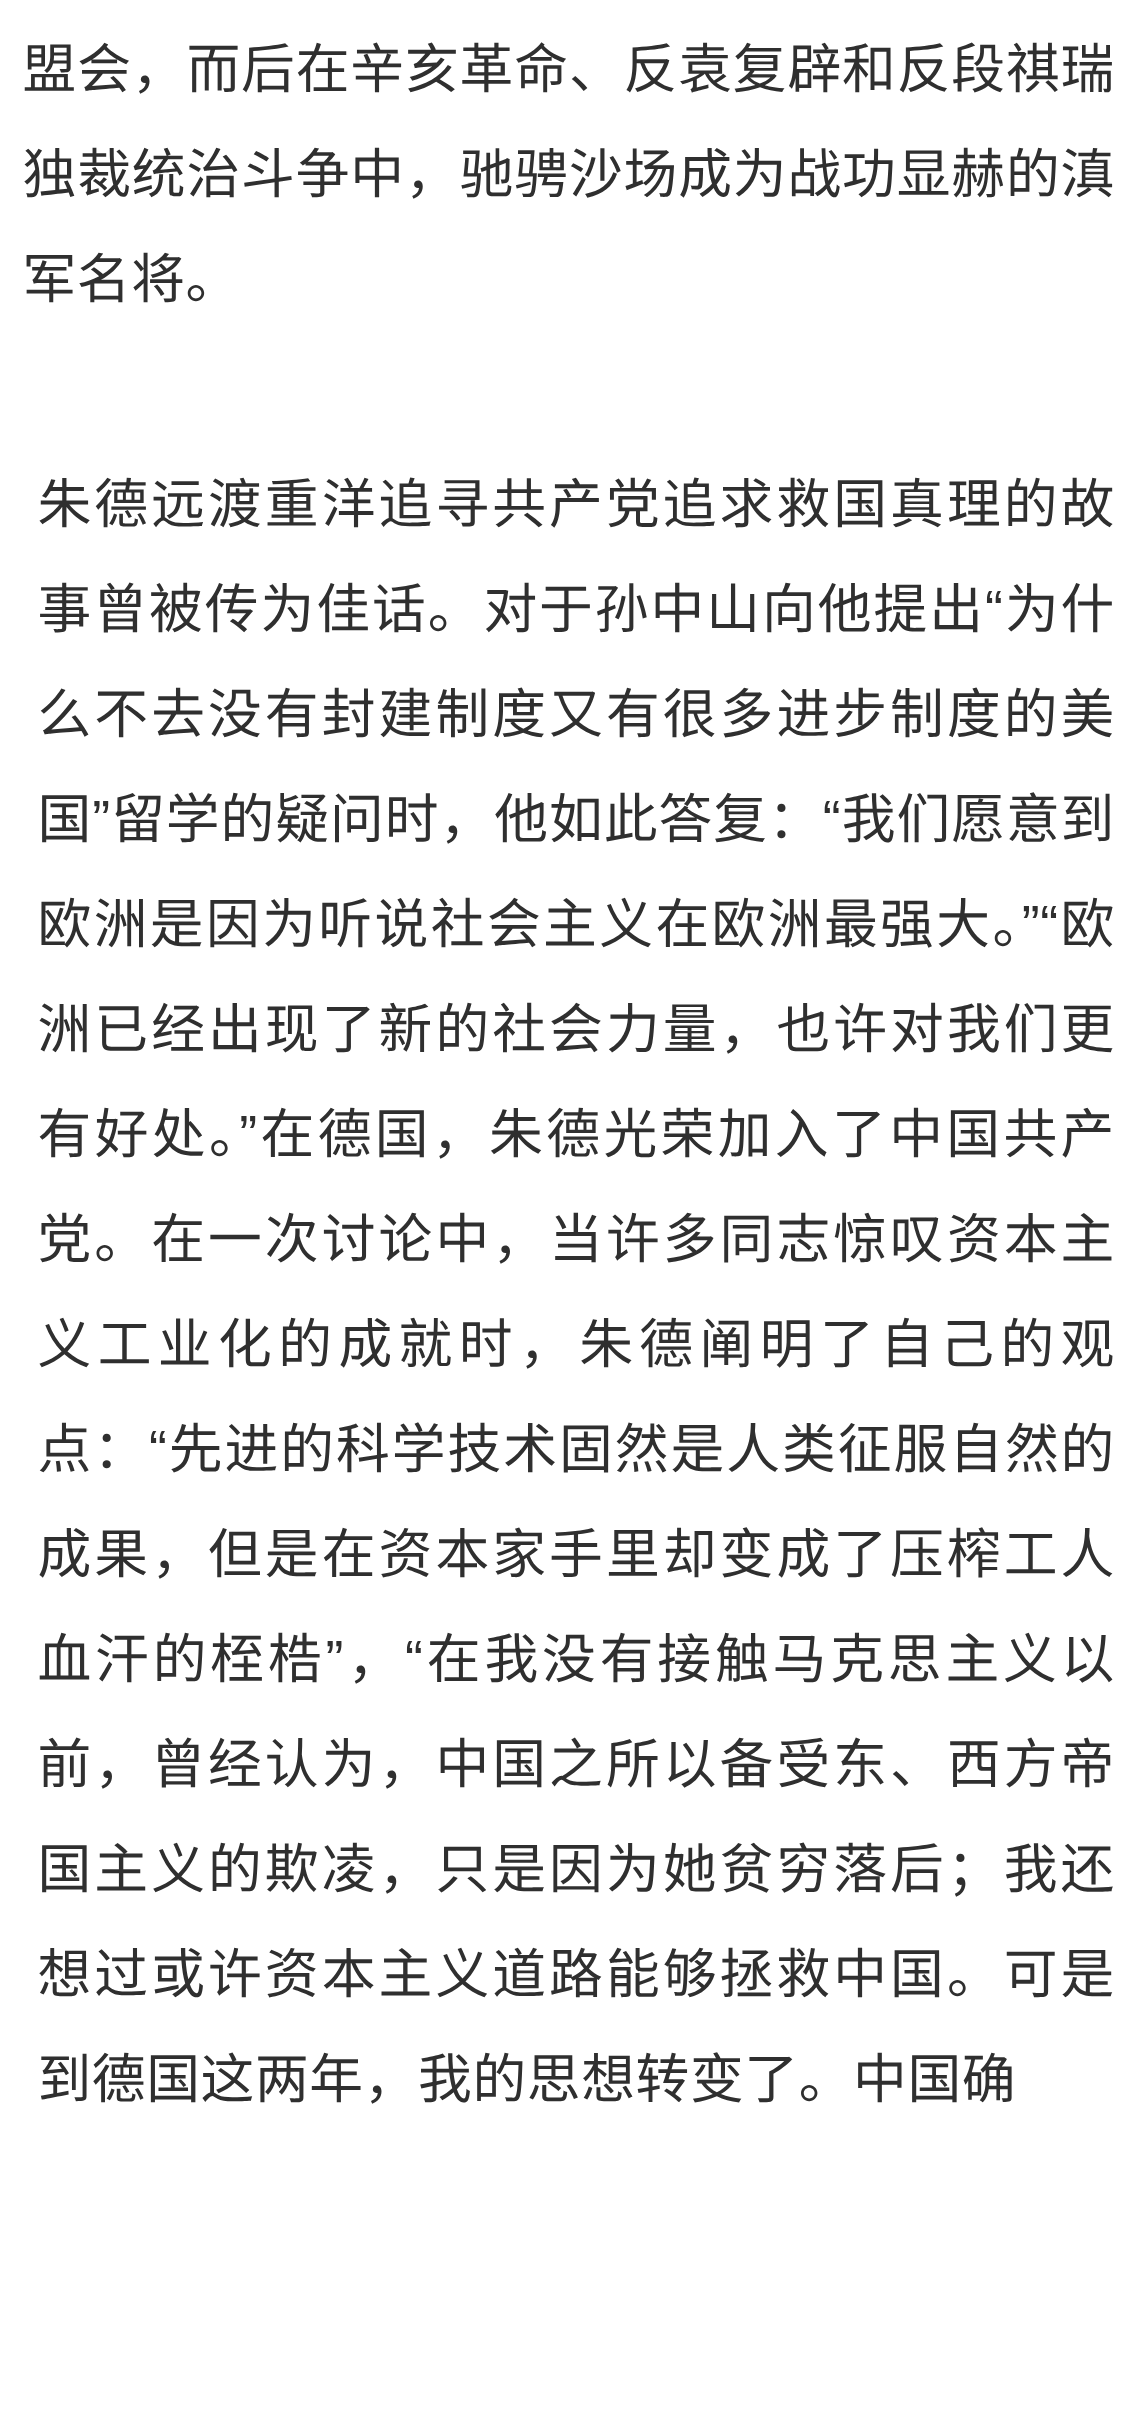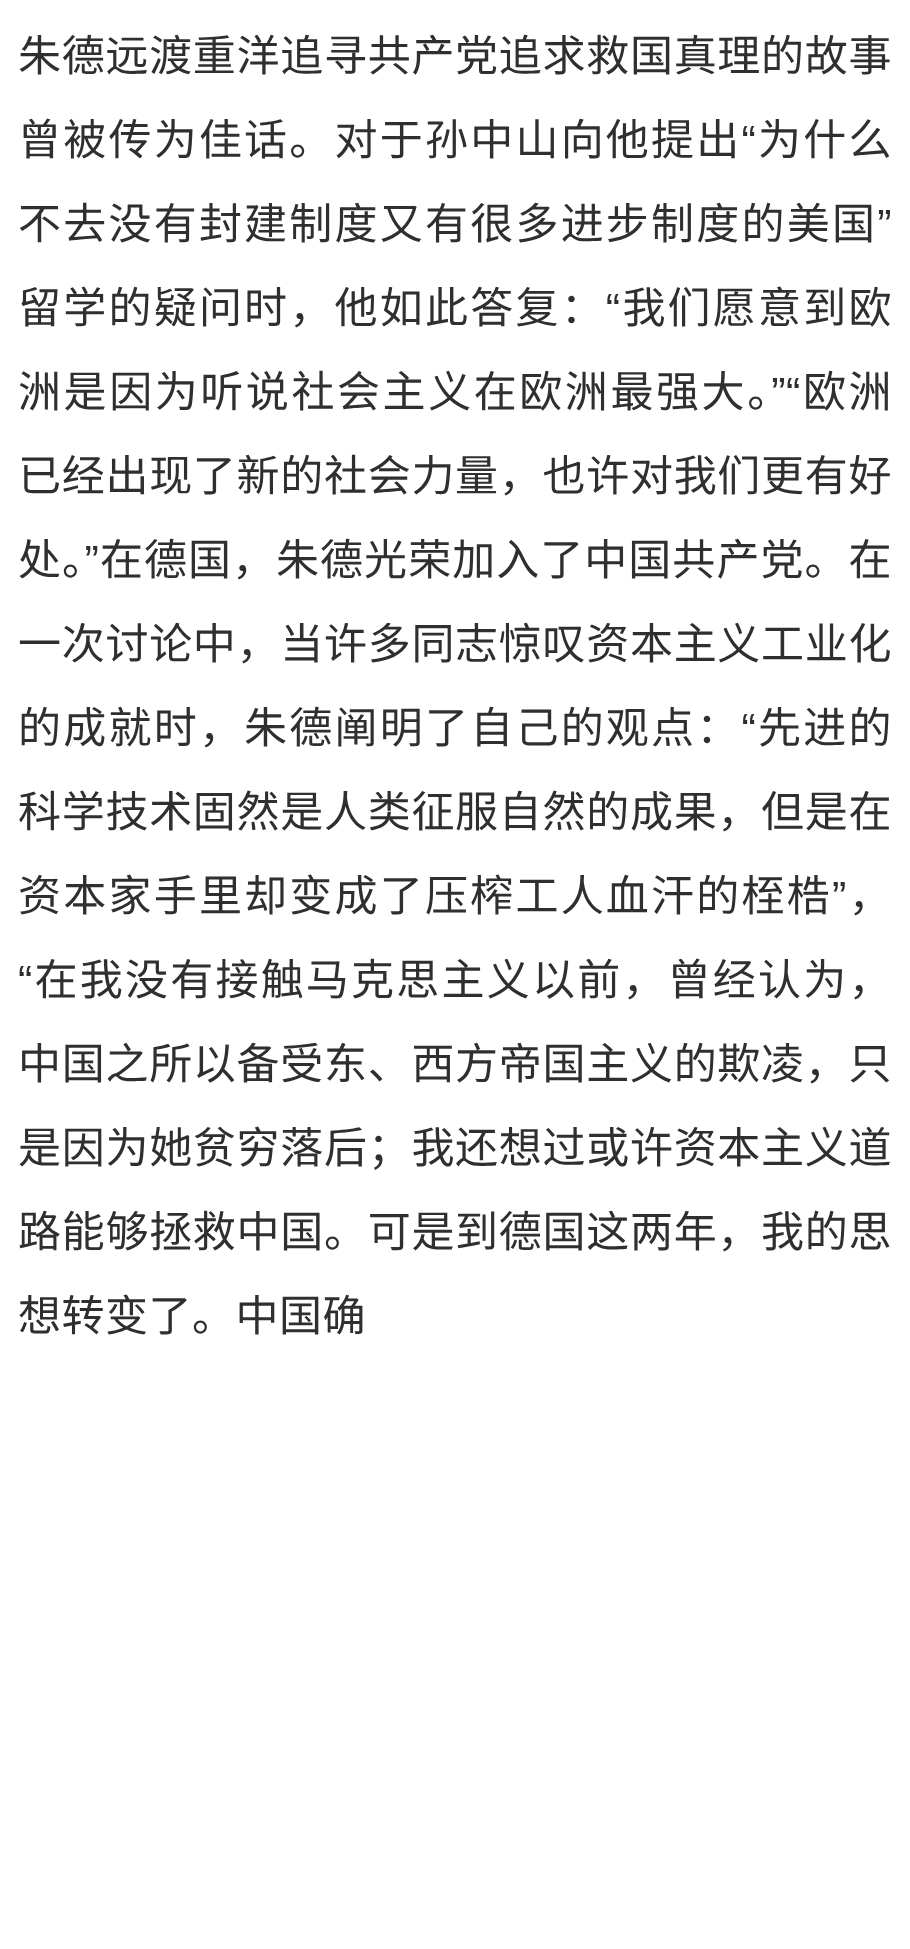--- a/index.html
+++ b/index.html
@@ -27,25 +27,27 @@
     line-height: 84px;
     color: #2f2f2f;
     text-align: justify;
     text-justify: inter-ideograph;
     letter-spacing: 0.5px;
     margin: 0;
     font-weight: 400;
   }
   .para + .para {
     margin-top: 96px;
+    margin-left: 12px;
   }
   .para-last {
     overflow: hidden;
   }
 </style>
 </head>
 <body>
 
 <div class="page">
   <div class="article-body">
+    <p class="para">盟会，而后在辛亥革命、反袁复辟和反段祺瑞独裁统治斗争中，驰骋沙场成为战功显赫的滇军名将。</p>
     <p class="para para-last">朱德远渡重洋追寻共产党追求救国真理的故事曾被传为佳话。对于孙中山向他提出“为什么不去没有封建制度又有很多进步制度的美国”留学的疑问时，他如此答复：“我们愿意到欧洲是因为听说社会主义在欧洲最强大。”“欧洲已经出现了新的社会力量，也许对我们更有好处。”在德国，朱德光荣加入了中国共产党。在一次讨论中，当许多同志惊叹资本主义工业化的成就时，朱德阐明了自己的观点：“先进的科学技术固然是人类征服自然的成果，但是在资本家手里却变成了压榨工人血汗的桎梏”，“在我没有接触马克思主义以前，曾经认为，中国之所以备受东、西方帝国主义的欺凌，只是因为她贫穷落后；我还想过或许资本主义道路能够拯救中国。可是到德国这两年，我的思想转变了。中国确</p>
   </div>
 </div>
 
 </body></html>

